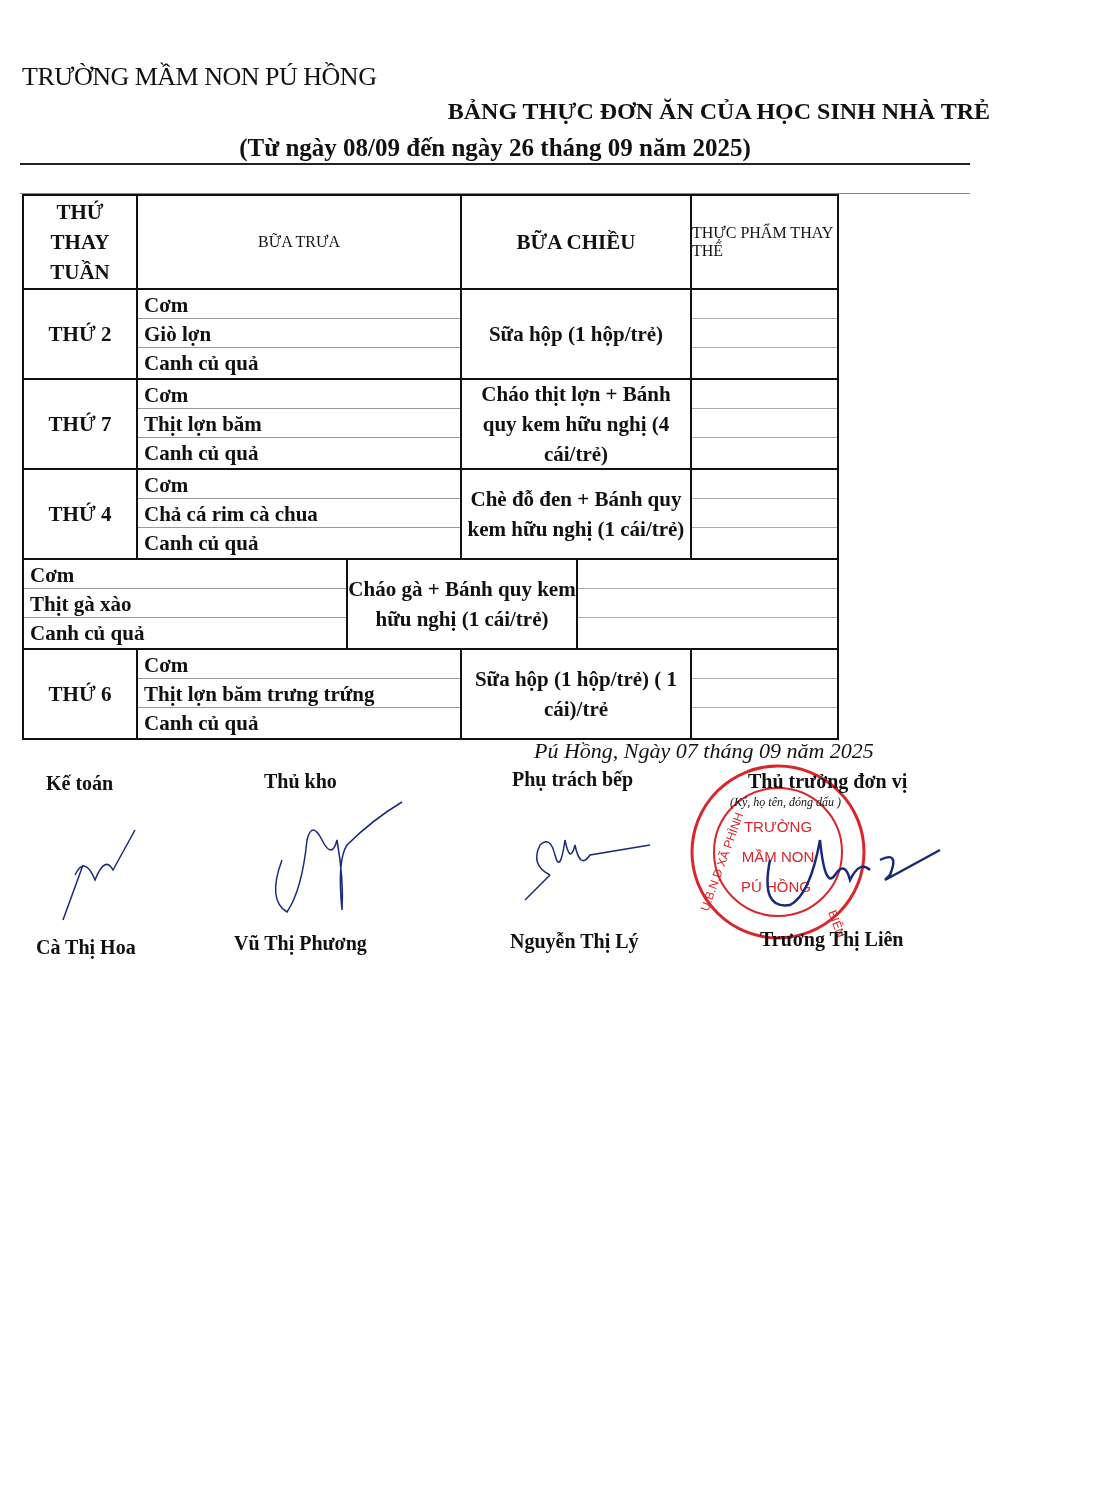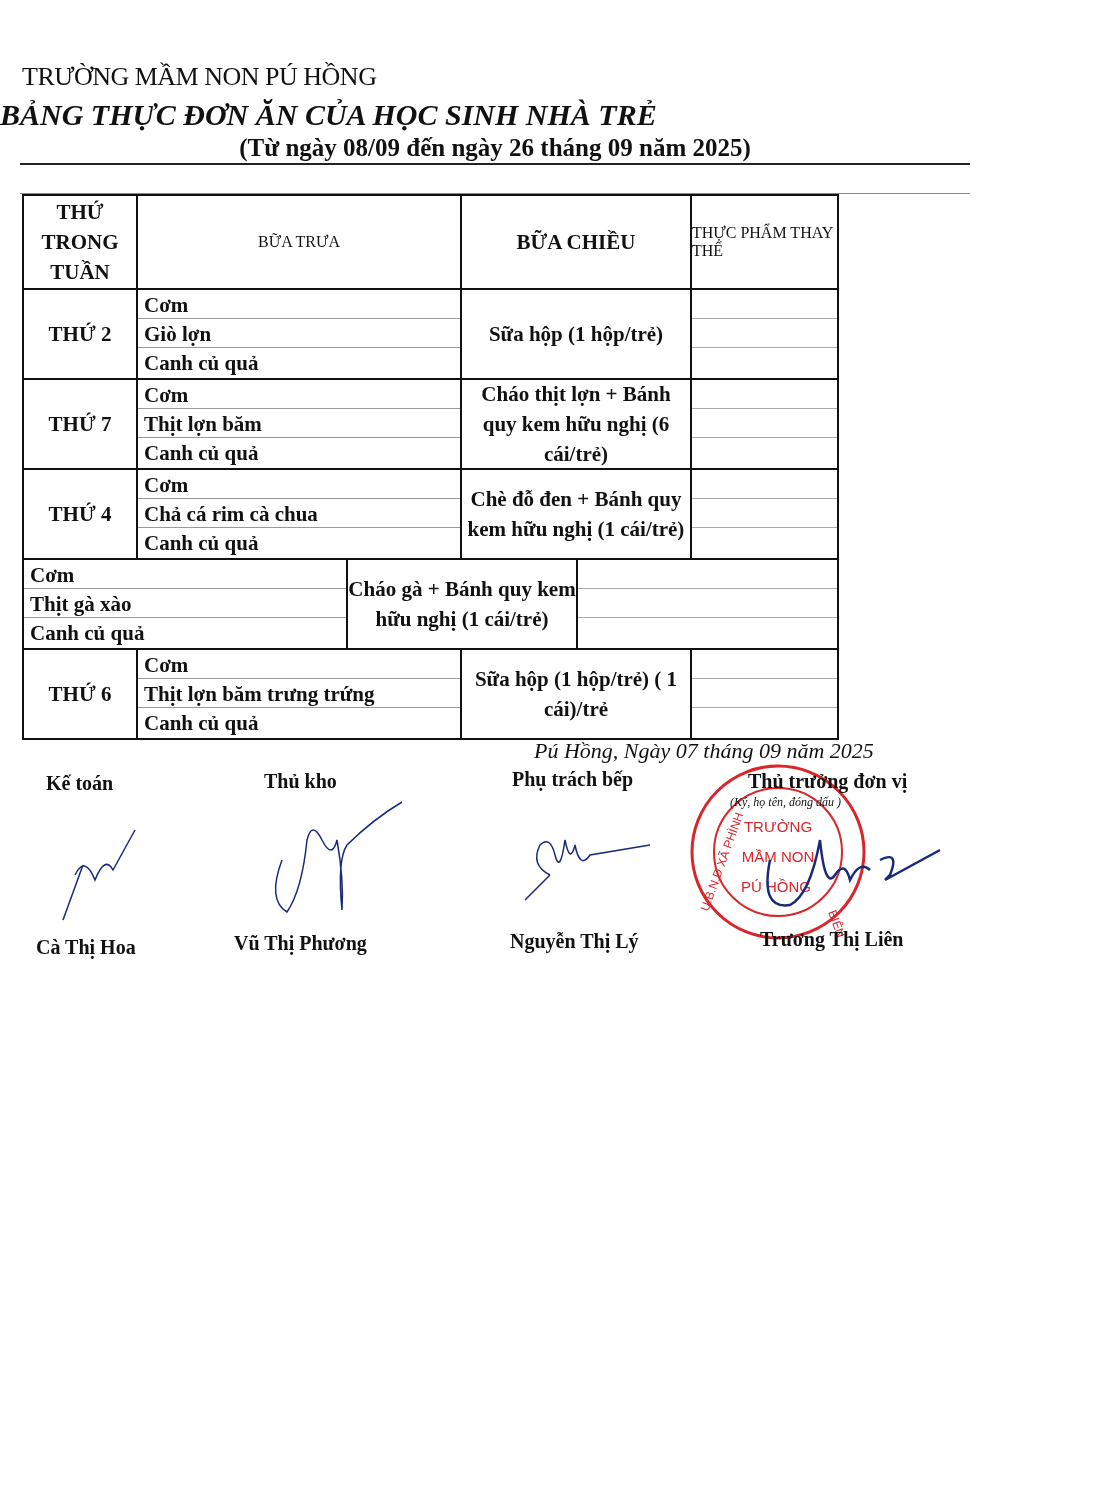--- a/index.html
+++ b/index.html
@@ -1,18 +1,18 @@
 <!DOCTYPE html>
 <html><head>
 <meta charset="utf-8">
 <style>
   html, body { margin: 0; padding: 0; background: #ffffff; }
   body { width: 1106px; height: 1500px; position: relative; overflow: hidden; color: #111; font-family: "Liberation Serif", serif; }
   .school { position: absolute; left: 22px; top: 62px; font-size: 26px; letter-spacing: -0.5px; }
-  .title { position: absolute; left: 0; width: 990px; top: 98px; text-align: left; font-weight: bold; font-size: 30px; font-style: italic; }
+  .title { position: absolute; left: 0; width: 990px; top: 98px; text-align: right; font-weight: bold; font-size: 24px; }
   .subtitle { position: absolute; left: 0; width: 990px; top: 134px; text-align: center; font-weight: bold; font-size: 25px; }
   .rule1 { position: absolute; left: 20px; top: 163px; width: 950px; border-top: 2px solid #222; }
   .rule2 { position: absolute; left: 20px; top: 193px; width: 950px; border-top: 1px solid #888; }
 
   .menu { position: absolute; left: 22px; top: 194px; width: 817px; }
   .row { display: flex; border-left: 2px solid #111; border-right: 2px solid #111; border-bottom: 2px solid #111; }
   .hdr { border-top: 2px solid #111; height: 92px; }
   .c1 { width: 112px; border-right: 2px solid #111; display: flex; align-items: center; justify-content: center; text-align: center; font-weight: bold; font-size: 21px; line-height: 30px; }
   .c2 { width: 322px; border-right: 2px solid #111; }
   .c3 { width: 228px; border-right: 2px solid #111; display: flex; align-items: center; justify-content: center; text-align: center; font-weight: bold; font-size: 21px; line-height: 30px; }
@@ -39,21 +39,21 @@
 <div class="title">BẢNG THỰC ĐƠN ĂN CỦA HỌC SINH NHÀ TRẺ</div>
 <div class="subtitle">(Từ ngày 08/09 đến ngày 26 tháng 09 năm 2025)</div>
 <div class="rule1"></div>
 <div class="rule2"></div>
 
 <div class="menu">
   <div class="row hdr">
     <div class="c1">
       <div>
         <div>THỨ</div>
-        <div>TRONG</div>
+        <div>THAY</div>
         <div>TUẦN</div>
       </div>
     </div>
     <div class="c2">BỮA TRƯA</div>
     <div class="c3">BỮA CHIỀU</div>
     <div class="c4">THỰC PHẨM THAY THẾ</div>
   </div>
 
   <div class="row day">
     <div class="c1">THỨ 2</div>
@@ -70,21 +70,21 @@
       </div>
   </div>
 
   <div class="row day">
     <div class="c1">THỨ 7</div>
     <div class="c2">
       <div class="sub">Cơm</div>
       <div class="sub">Thịt lợn băm</div>
       <div class="sub">Canh củ quả</div>
     </div>
-    <div class="c3">Cháo thịt lợn + Bánh quy kem hữu nghị (6 cái/trẻ)</div>
+    <div class="c3">Cháo thịt lợn + Bánh quy kem hữu nghị (4 cái/trẻ)</div>
     <div class="c4">
         <div class="blank"></div>
         <div class="blank"></div>
         <div class="blank"></div>
       </div>
   </div>
 
   <div class="row day">
     <div class="c1">THỨ 4</div>
     <div class="c2">

